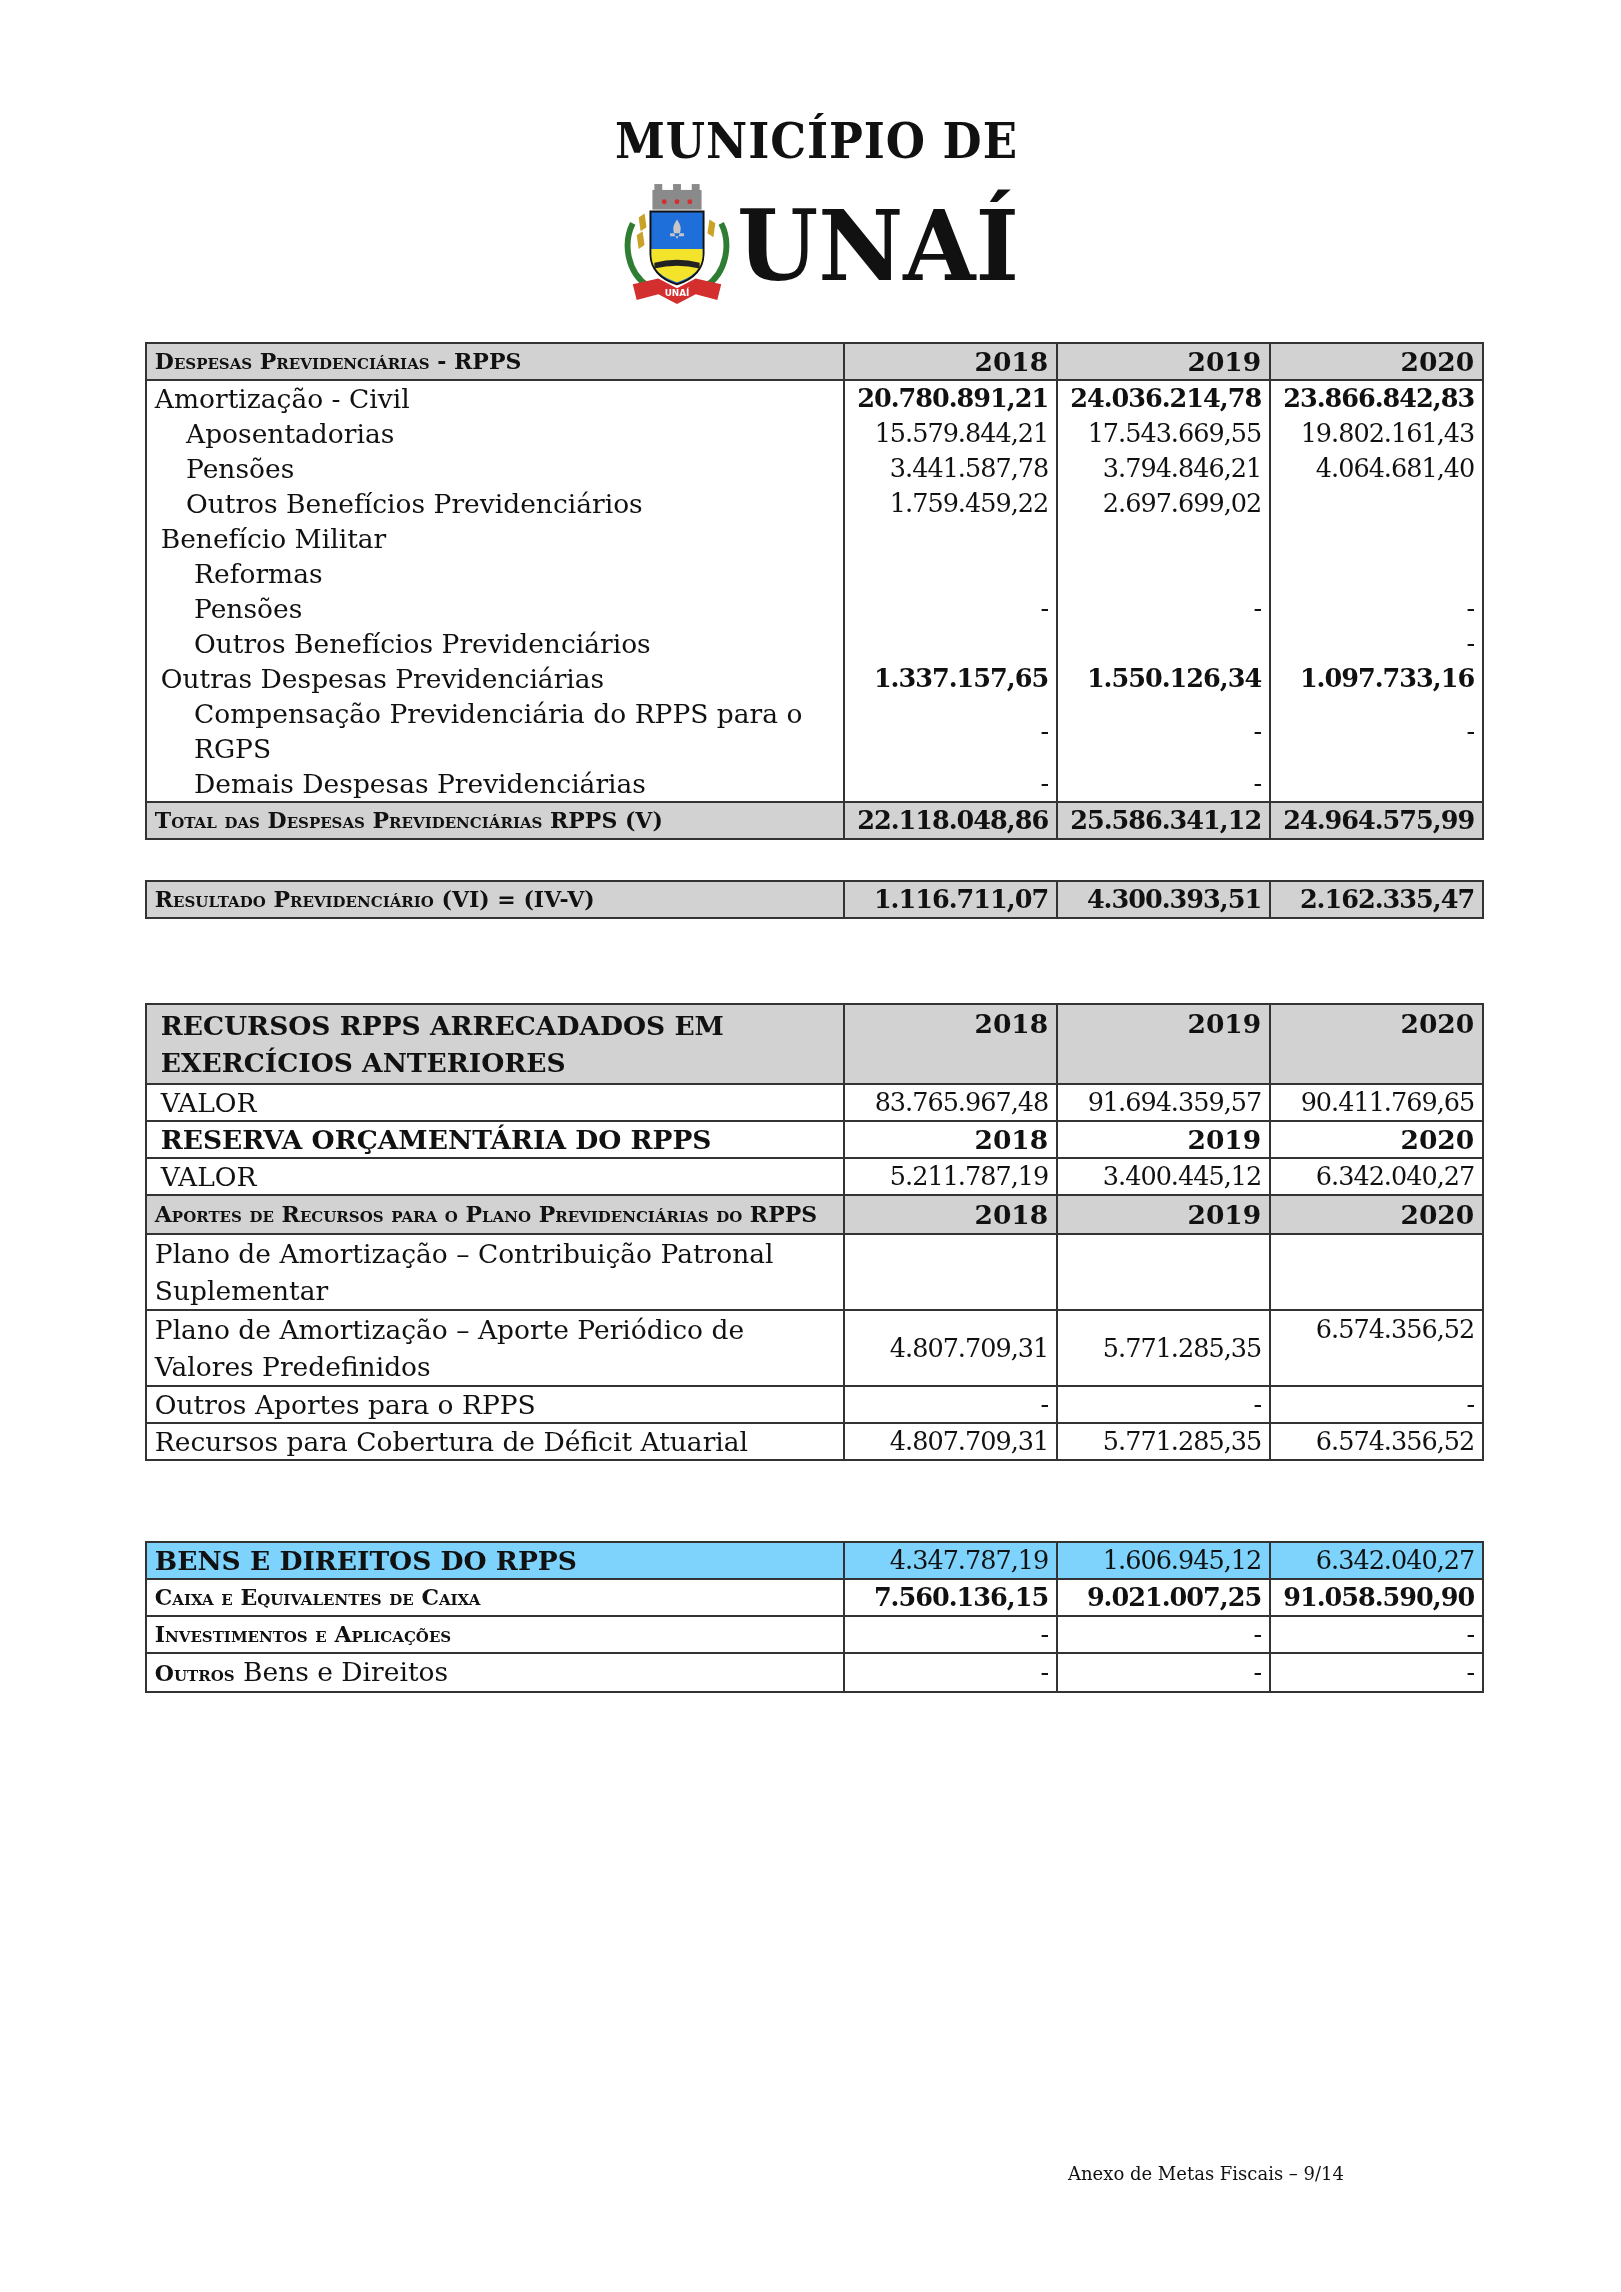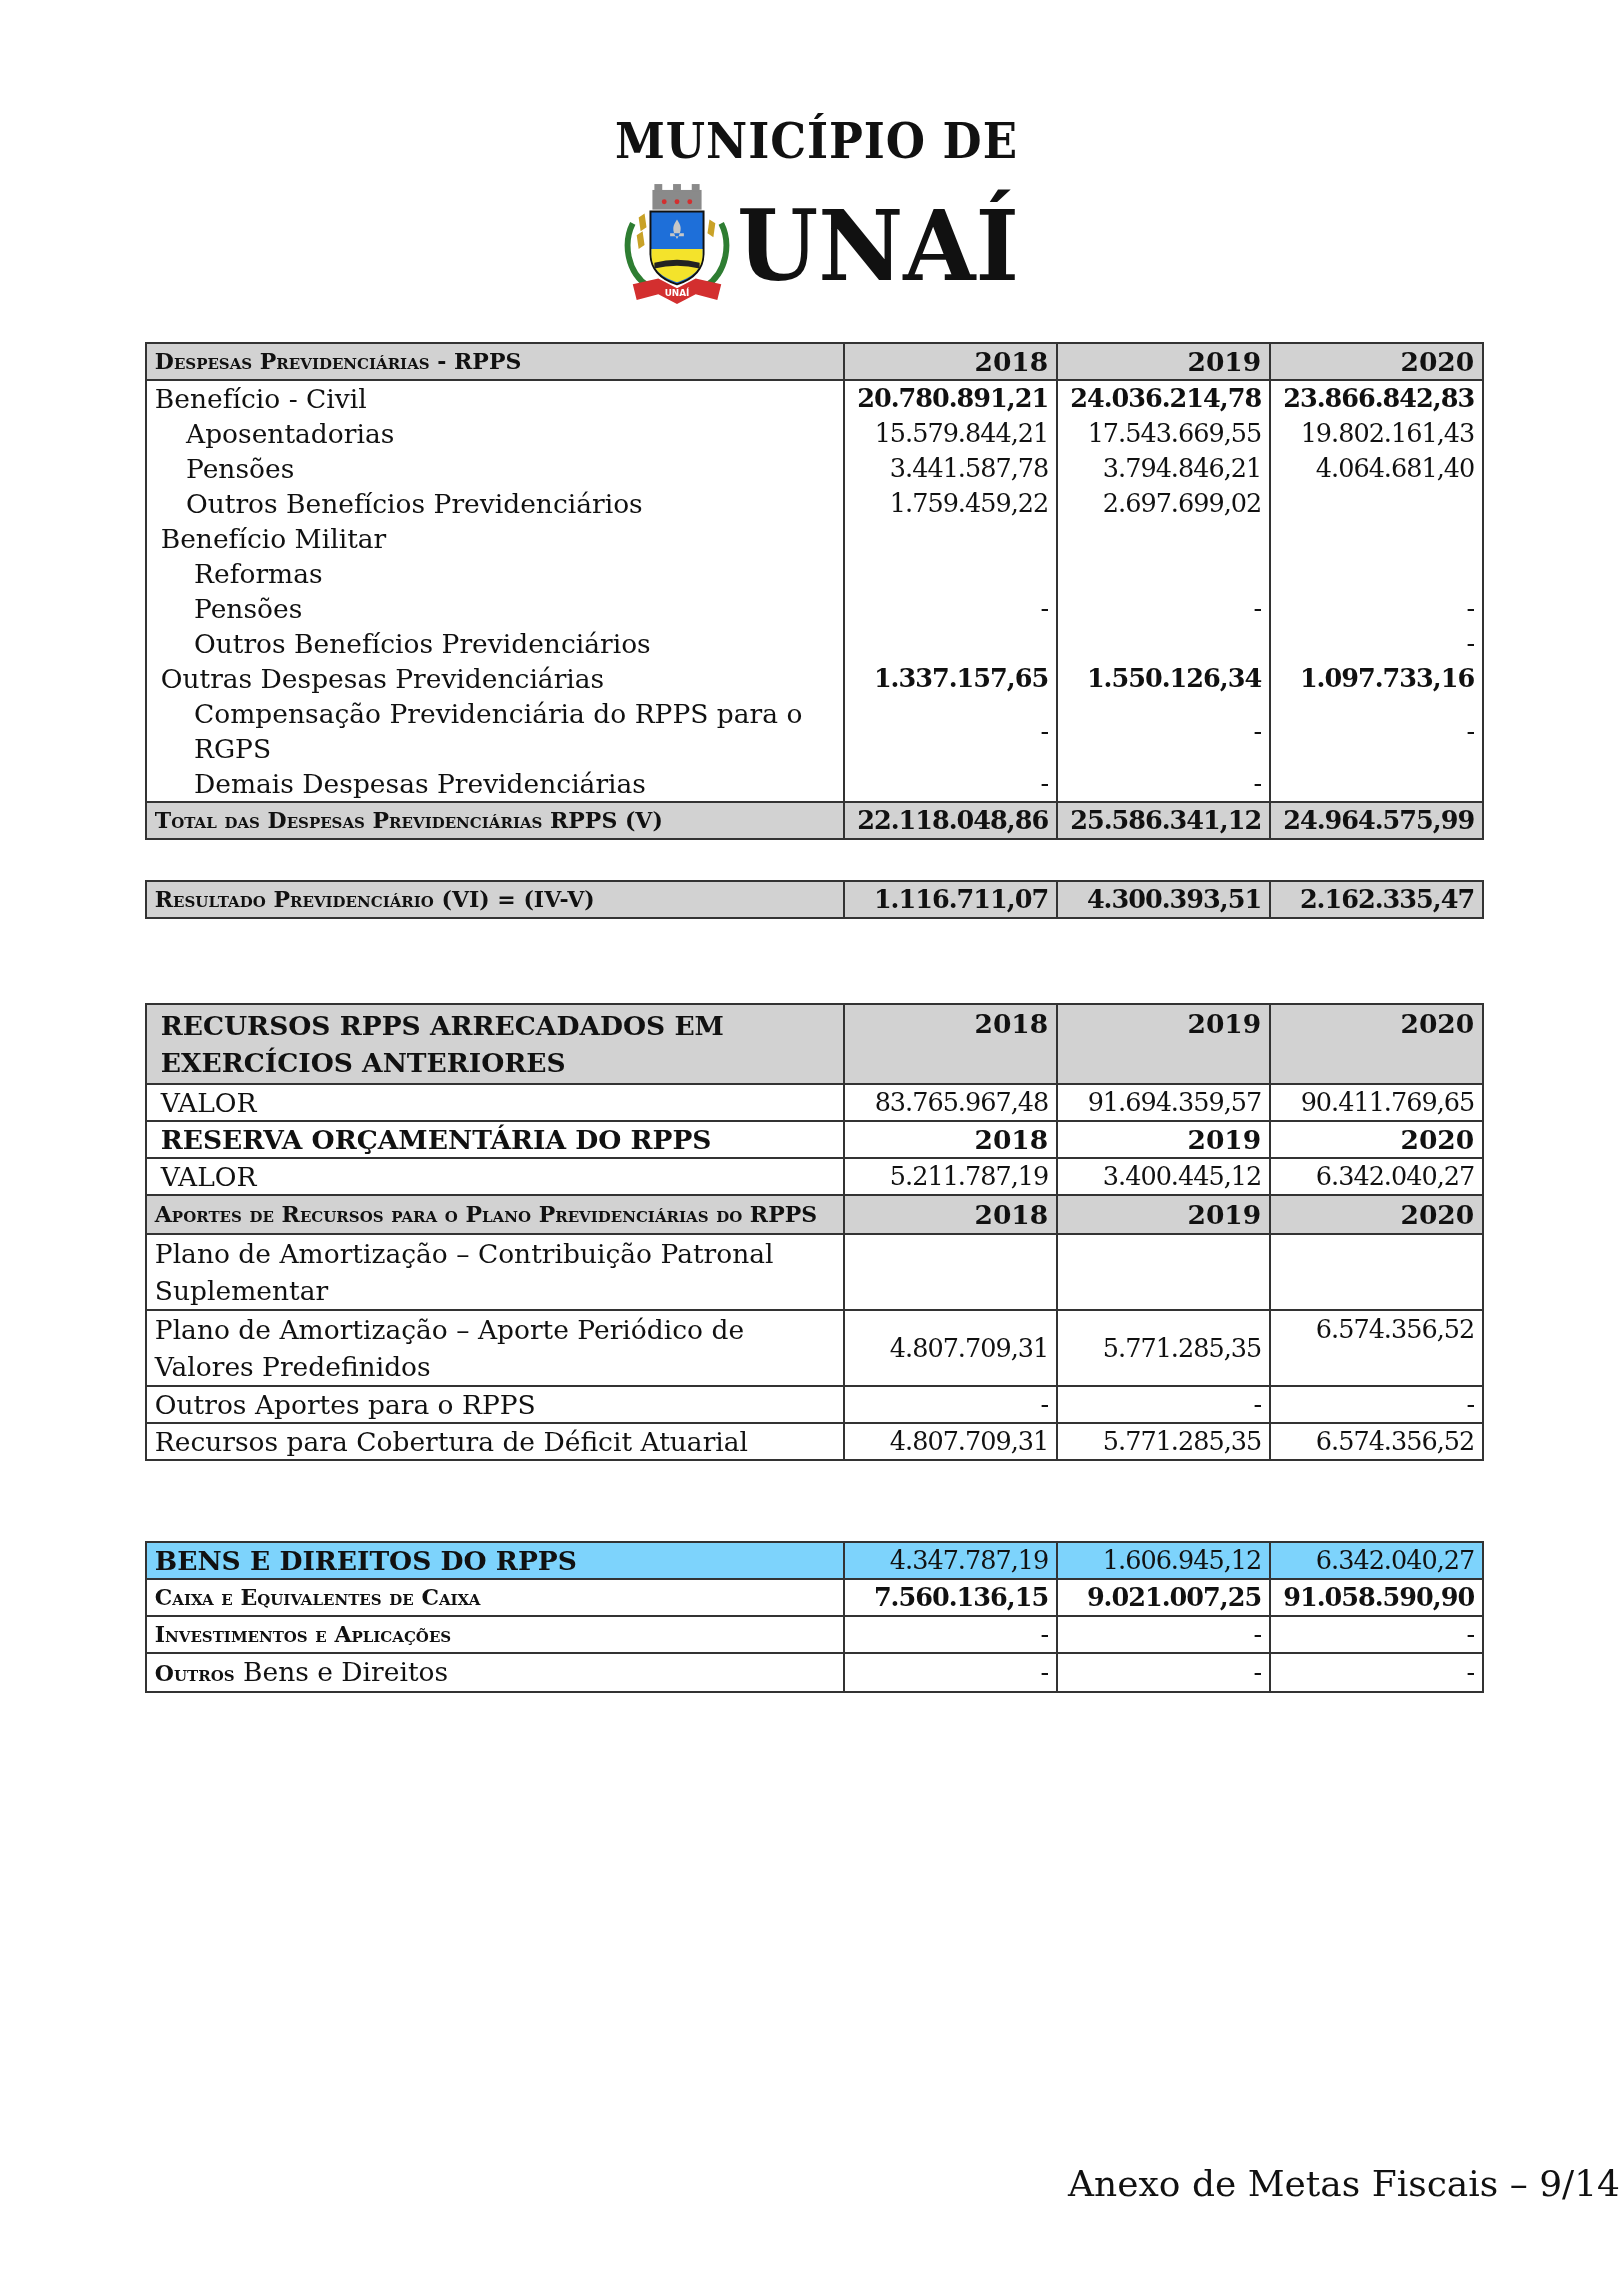--- a/index.html
+++ b/index.html
@@ -17,21 +17,21 @@
   .lightgray td { background: #7dd3fc; }
   .num { text-align: right; white-space: nowrap; font-family: "DejaVu Serif", serif; font-size: 25.5px; letter-spacing: -1px; }
   .yr { text-align: right; font-weight: bold; }
   .b { font-weight: bold; }
   .sc { font-weight: bold; font-variant: small-caps; font-size: 22px; }
   .noborder td { border-top: none; border-bottom: none; }
   .ind1 { padding-left: 39px; }
   .ind2 { padding-left: 47px; }
   .ind0b { padding-left: 13.7px; }
   .twoline td { line-height: 37px; }
-  .footer { position: absolute; left: 1068px; top: 2163px; font-size: 36px; color: #111; }
+  .footer { position: absolute; left: 1068px; top: 2163px; font-size: 18px; color: #111; }
 </style>
 </head>
 <body>
 
 <div class="header">
   <div class="title-top">MUNICÍPIO DE</div>
   <svg class="crest" viewBox="0 0 118 124">
     <path d="M14 40 C4 60 8 90 30 104" stroke="#2e7d32" stroke-width="6" fill="none"></path>
     <path d="M104 40 C114 60 110 90 88 104" stroke="#2e7d32" stroke-width="6" fill="none"></path>
     <path d="M20 34 l6 -4 l2 14 l-6 4z M18 52 l6 -4 l2 14 l-6 4z" fill="#c9a227"></path>
@@ -61,21 +61,21 @@
       <col class="c3">
     </colgroup>
   <tbody>
       <tr class="gray">
     <td class="sc">Despesas Previdenciárias - RPPS</td>
     <td class="yr">2018</td>
     <td class="yr">2019</td>
     <td class="yr">2020</td>
   </tr>
   <tr class="noborder">
-    <td>Benefício - Civil</td>
+    <td>Amortização - Civil</td>
     <td class="num b">20.780.891,21</td>
     <td class="num b">24.036.214,78</td>
     <td class="num b">23.866.842,83</td>
   </tr>
   <tr class="noborder">
     <td class="ind1">Aposentadorias</td>
     <td class="num">15.579.844,21</td>
     <td class="num">17.543.669,55</td>
     <td class="num">19.802.161,43</td>
   </tr>

